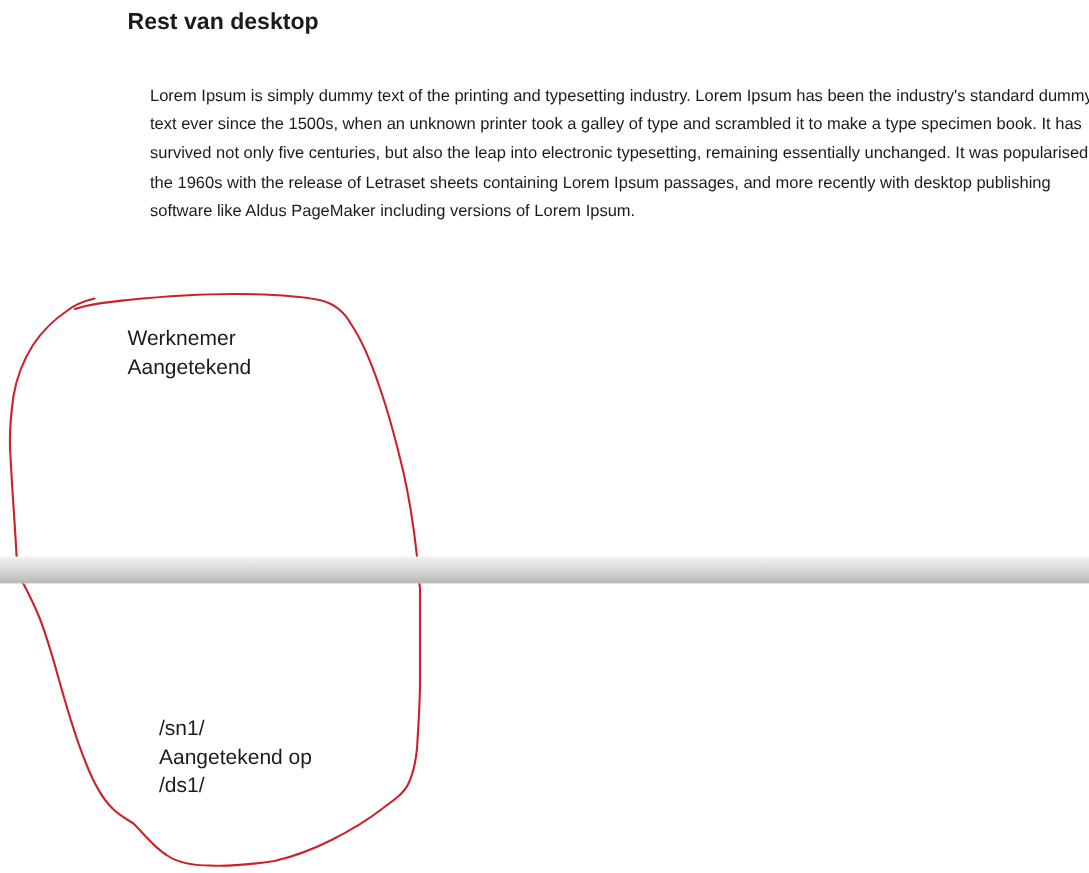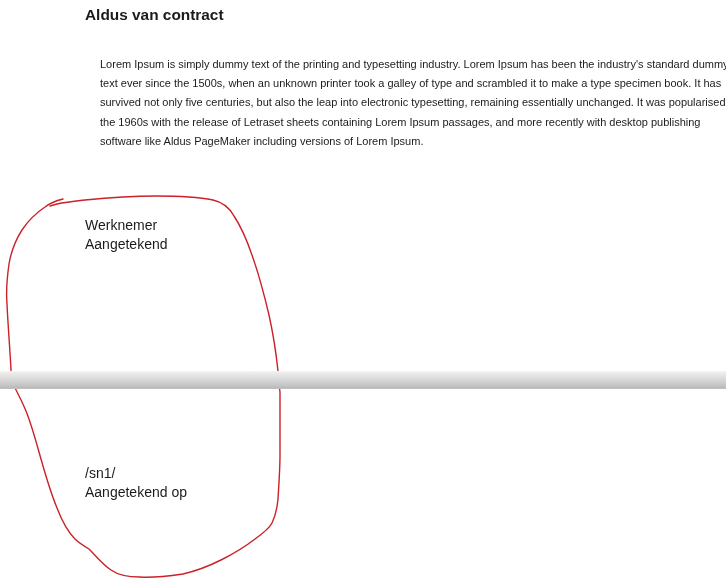--- a/index.html
+++ b/index.html
@@ -40,21 +40,21 @@
     line-height: 19.2px;
   }
   .sig-block {
     position: absolute;
     left: 85px;
     font-size: 14px;
     line-height: 19.2px;
     z-index: 1;
   }
   .sig-block.top { top: 216px; }
-  .sig-block.bottom { top: 464px; }
+  .sig-block.bottom { top: 476px; margin-left: 21px; }
   .annotation-layer {
     position: absolute;
     left: 0;
     top: 0;
     width: 726px;
     height: 582px;
     z-index: 2;
     pointer-events: none;
   }
   .page-separator {
@@ -72,32 +72,33 @@
       #b9b9b9 94%,
       #c6c6c6 100%);
     border-top: 1px solid #f3f3f3;
   }
 </style>
 </head>
 <body>
 
 <div class="page">
 
-  <h1 class="doc-heading">Aldus van contract</h1>
+  <h1 class="doc-heading">Rest van desktop</h1>
 
   <p class="doc-paragraph">Lorem Ipsum is simply dummy text of the printing and typesetting industry. Lorem Ipsum has been the industry's standard dummy text ever since the 1500s, when an unknown printer took a galley of type and scrambled it to make a type specimen book. It has survived not only five centuries, but also the leap into electronic typesetting, remaining essentially unchanged. It was popularised in the 1960s with the release of Letraset sheets containing Lorem Ipsum passages, and more recently with desktop publishing software like Aldus PageMaker including versions of Lorem Ipsum.</p>
 
   <div class="sig-block top">
     <div>Werknemer</div>
     <div>Aangetekend</div>
   </div>
 
   <div class="sig-block bottom">
     <div>/sn1/</div>
     <div>Aangetekend op</div>
+    <div>/ds1/</div>
   </div>
 
   <svg class="annotation-layer" viewBox="0 0 726 582" xmlns="http://www.w3.org/2000/svg">
     <path fill="none" stroke-width="1.4" stroke-linecap="round" stroke-linejoin="round" d="M 63,199
              C 55,201 50,203 45,207
              C 36,213 28,221 22,230
              C 15,241 11,252 9,264
              C 7,278 6,292 7,304
              C 8,326 10,350 11,370
              L 12,377 L 13,384

